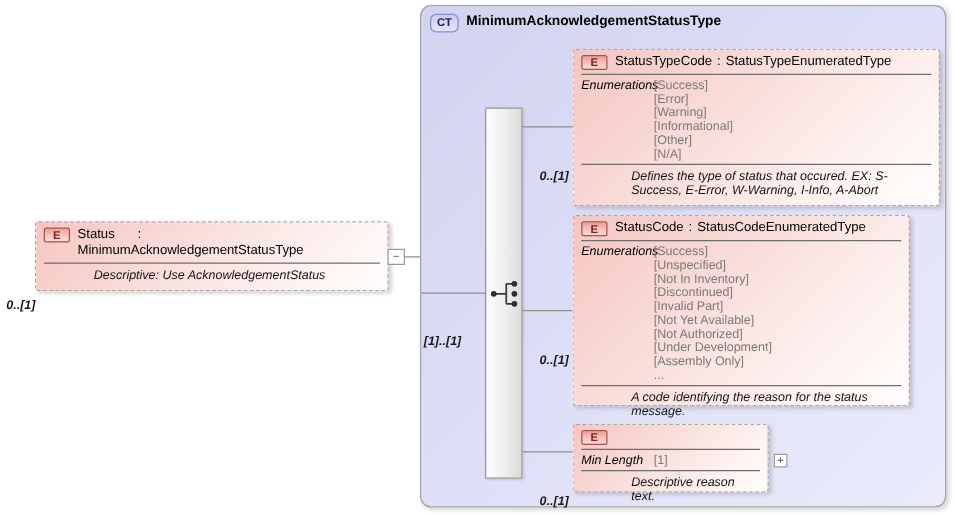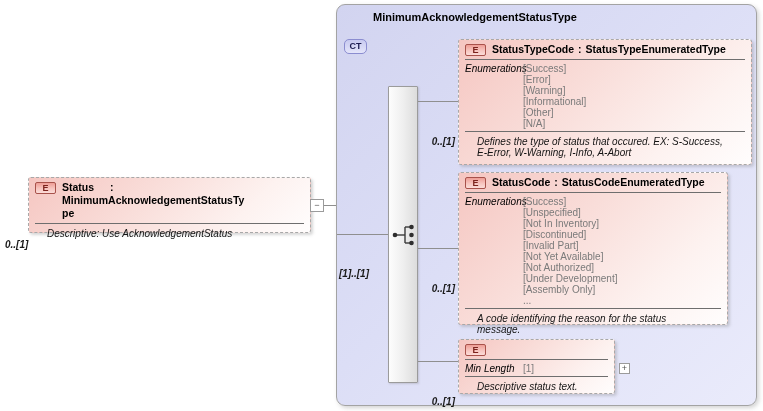--- a/index.html
+++ b/index.html
@@ -15,43 +15,43 @@
 
   
   .ebox { position:absolute; border:1px dashed #a8a8a8; border-radius:3px;
           background:linear-gradient(135deg,#f5c6c1 0%,#f9ddd9 40%,#fdf2f0 75%,#fffdfd 100%);
           box-shadow:2px 2px 3px rgba(110,110,110,0.28); }
   .ebox-header { display:flex; align-items:flex-start; padding:3px 6px 2px 6px; }
   .eicon { width:21px; height:12px; flex:none; margin-top:1px; margin-right:6px;
            background:linear-gradient(180deg,#ee9d95 0%,#f7c5bf 55%,#fbdcd8 100%);
            border:1px solid #a8524b; border-radius:2px;
            color:#7c241e; font-size:9px; font-weight:bold; text-align:center; line-height:11px; }
-  .ebox-title { font-weight:bold; font-size:10.5px; line-height:13px; color:#000; white-space:nowrap; }
+  .ebox-title { font-weight:normal; font-size:10.5px; line-height:13px; color:#000; white-space:nowrap; }
   .ebox-title .colon { margin:0 4px; }
   .esep { border-top:1px solid #6e6e6e; margin:1px 6px; }
   .attr-row { display:flex; padding:2px 6px 1px 6px; font-size:10px; line-height:11px; }
   .attr-label { font-style:italic; color:#000; width:58px; flex:none; }
   .attr-values { color:#7a7a7a; white-space:pre-line; }
-  .edoc { font-style:italic; font-size:10px; line-height:11px; color:#141414; padding:3px 18px; }
+  .edoc { font-style:italic; font-size:10px; line-height:11px; color:#141414; padding:3px 6px;margin-left:40px; }
 
   
   #status-box { left:28px; top:177px; width:283px; height:56px; }
   #status-box .ebox-title { white-space:normal; }
   #status-name { display:inline-block; width:44px; }
   #status-type { display:inline-block; width:188px; word-break:break-all; vertical-align:top; }
 
   
   #ct-box { position:absolute; left:336px; top:4px; width:421px; height:402px;
             border:1px solid #a3a3a3; border-radius:9px;
             background:linear-gradient(135deg,#d2d4f0 0%,#dcdef6 45%,#eaebfb 100%);
             box-shadow:2px 2px 4px rgba(110,110,110,0.3); }
   #ct-icon { position:absolute; left:7px; top:6px; width:23px; height:15px;
              background:linear-gradient(180deg,#c8caf0,#e4e5fa); border:1px solid #8b8dd0;
              border-radius:5px; color:#1c1c50; font-size:9px; font-weight:bold;
-             text-align:center; line-height:13px;margin-top:28px; }
+             text-align:center; line-height:13px; }
   #ct-title { position:absolute; left:36px; top:5px; width:205px; font-weight:bold;
               font-size:11px; line-height:14px; color:#000; word-break:break-all; }
 
   
   #seq-bar { position:absolute; left:51px; top:81px; width:30px; height:297px;
              background:linear-gradient(90deg,#fdfdfd 0%,#efefef 50%,#dcdcdc 100%);
              border:1px solid #9b9b9b; border-radius:1px;
              box-shadow:1px 1px 2px rgba(110,110,110,0.25); }
   #seq-icon { position:absolute; left:2px; top:136px; }
 
@@ -152,19 +152,19 @@
     <div class="ebox" style="left:121px; top:334px; width:157px; height:55px;">
       <div class="ebox-header">
         <span class="eicon">E</span>
       </div>
       <div class="esep"></div>
       <div class="attr-row">
         <span class="attr-label">Min Length</span>
         <span class="attr-values">[1]</span>
       </div>
       <div class="esep"></div>
-      <div class="edoc">Descriptive status text.</div>
+      <div class="edoc">Descriptive reason text.</div>
     </div>
 
     <div class="toggle-box" id="expand-box" style="left:282px; top:358px;">+</div>
   </div>
 
 </div>
 
 </body></html>

